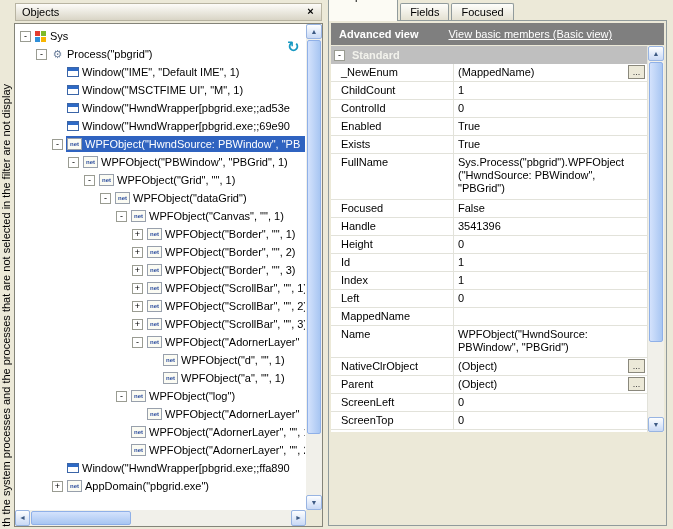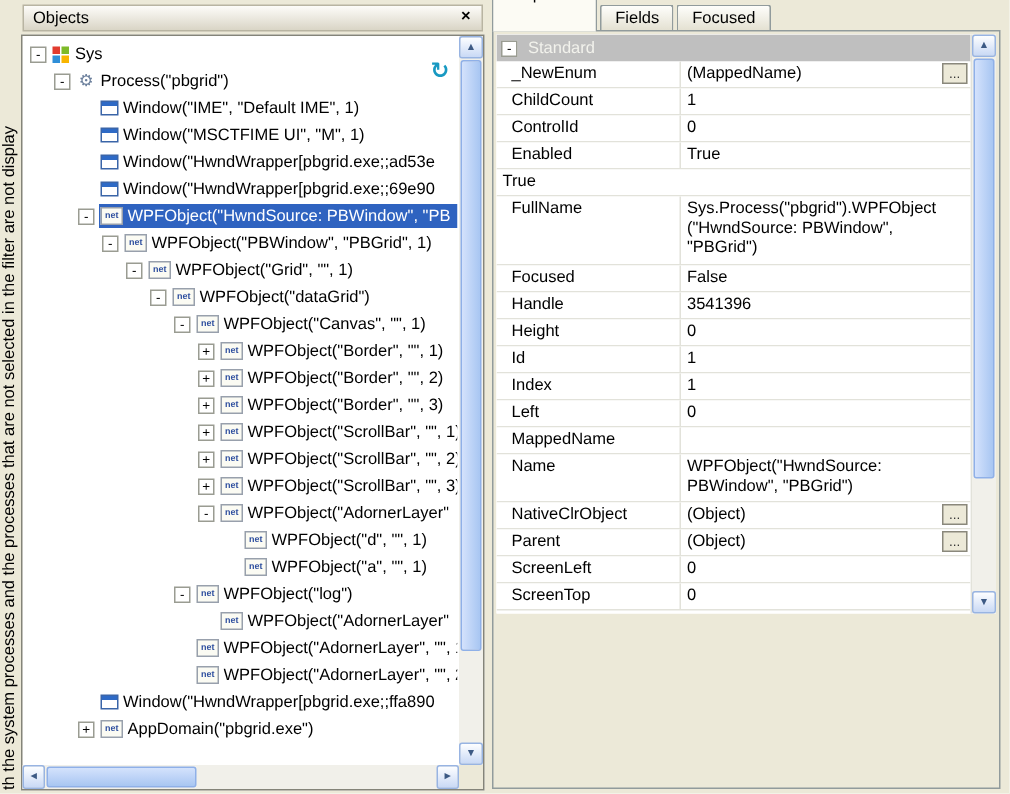--- a/index.html
+++ b/index.html
@@ -52,21 +52,21 @@
   .tab{height:17px;box-sizing:border-box;border:1px solid #919b9c;border-bottom:none;border-radius:2px 2px 0 0;padding:2px 9px 0;background:linear-gradient(#fefefb,#e4e1d2);margin-right:2px;cursor:default;}
   .tab.active{height:36px;border-top:2px solid #e6932a;background:#fcfbf4;padding-top:3px;margin-bottom:-1px;z-index:4;}
   .tabpage{position:absolute;left:1px;right:6px;top:20px;bottom:3px;border:1px solid #919b9c;background:#ece9d8;padding:2px;display:flex;flex-direction:column;box-sizing:border-box;}
   .advbar{flex:none;height:22px;background:#7f7f7f;display:flex;align-items:center;padding:0 8px;margin-bottom:1px;}
   .advtitle{color:#fff;font-weight:bold;}
   .advlink{color:#fff;text-decoration:underline;margin-left:30px;cursor:default;}
 
   .grid{flex:none;position:relative;height:386px;background:#fff;}
   .gridinner{position:absolute;left:0;top:0;right:16px;bottom:0;overflow:hidden;background:#fff;border-right:1px solid #e2e2da;}
   .cat{height:18px;box-sizing:border-box;background:#bfbfbf;display:flex;align-items:center;padding-left:3px;}
-  .catlabel{margin-left:4px;color:#f2f2ec;font-weight:normal;}
+  .catlabel{margin-left:4px;color:#f2f2ec;font-weight:bold;}
   .prow{display:flex;height:18px;box-sizing:border-box;border-bottom:1px solid #e2e2da;background:#fff;}
   .pname{width:123px;flex:none;box-sizing:border-box;padding:2px 12px 0 10px;border-right:1px solid #e2e2da;overflow:hidden;white-space:nowrap;}
   .pval{flex:1;min-width:0;padding:2px 2px 0 4px;white-space:pre-line;overflow:hidden;line-height:13px;}
   .pbtn{flex:none;width:17px;height:14px;margin:1px 2px 0 0;box-sizing:border-box;background:#ece9d8;border:1px solid #8a887c;font-size:9px;line-height:5px;padding:0;color:#333;}
   .pscroll{position:absolute;right:0;top:0;bottom:0;width:16px;background:#f1f0ea;}
   .pscroll .sbtn{left:0;width:16px;height:15px;line-height:13px;}
   .pscroll .up{top:0;}.pscroll .down{bottom:0;}
   .pscroll .sthumb{left:1px;right:1px;top:16px;height:280px;}
 
   .descbox{flex:1;margin-top:4px;background:#fff;border:1px solid #a9a69a;padding:4px 8px;box-sizing:border-box;}
@@ -291,20 +291,24 @@
     </div>
   </div>
 
   <div class="rightpanel">
     <div class="tabs">
       <div class="tab active">Properties</div>
       <div class="tab">Fields</div>
       <div class="tab">Focused</div>
     </div>
     <div class="tabpage">
+      <div class="advbar">
+        <span class="advtitle">Advanced view</span>
+        <a class="advlink">View basic members (Basic view)</a>
+      </div>
       <div class="grid">
         <div class="gridinner">
           <div class="cat">
             <span class="exp">-</span>
             <span class="catlabel">Standard</span>
           </div>
           <div id="prop-rows">
               <div class="prow">
                 <div class="pname">_NewEnum</div>
                 <div class="pval">(MappedName)</div>
@@ -316,20 +320,21 @@
               </div>
               <div class="prow">
                 <div class="pname">ControlId</div>
                 <div class="pval">0</div>
               </div>
               <div class="prow">
                 <div class="pname">Enabled</div>
                 <div class="pval">True</div>
               </div>
               <div class="prow">
+                <div class="pname">Exists</div>
                 <div class="pval">True</div>
               </div>
               <div class="prow" style="height: 46px;">
                 <div class="pname">FullName</div>
                 <div class="pval">Sys.Process("pbgrid").WPFObject
 ("HwndSource: PBWindow",
 "PBGrid")</div>
               </div>
               <div class="prow">
                 <div class="pname">Focused</div>

